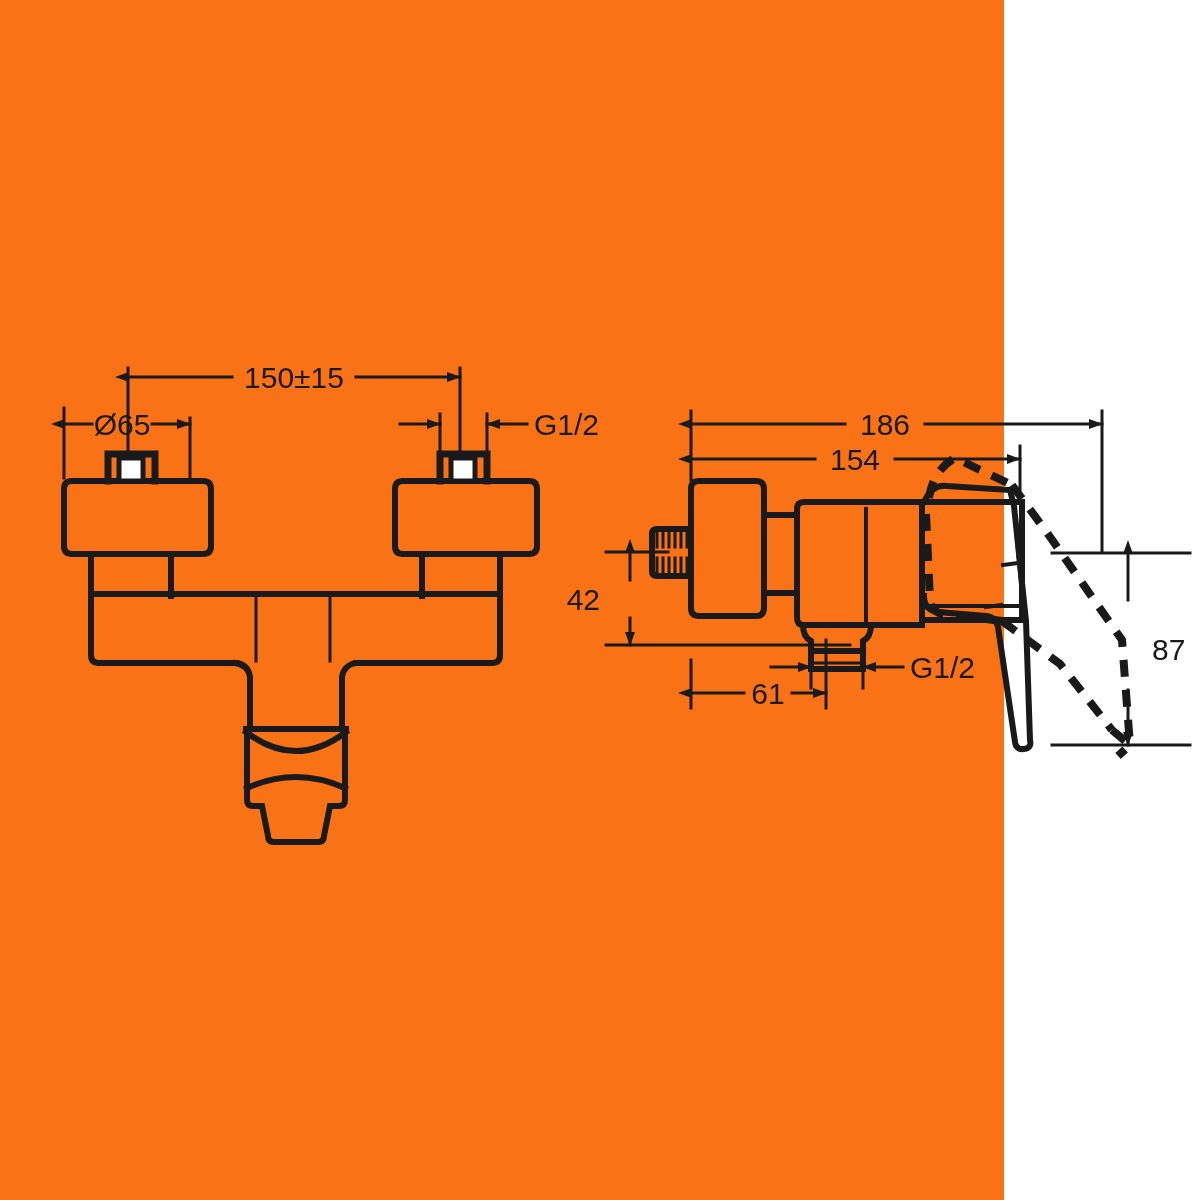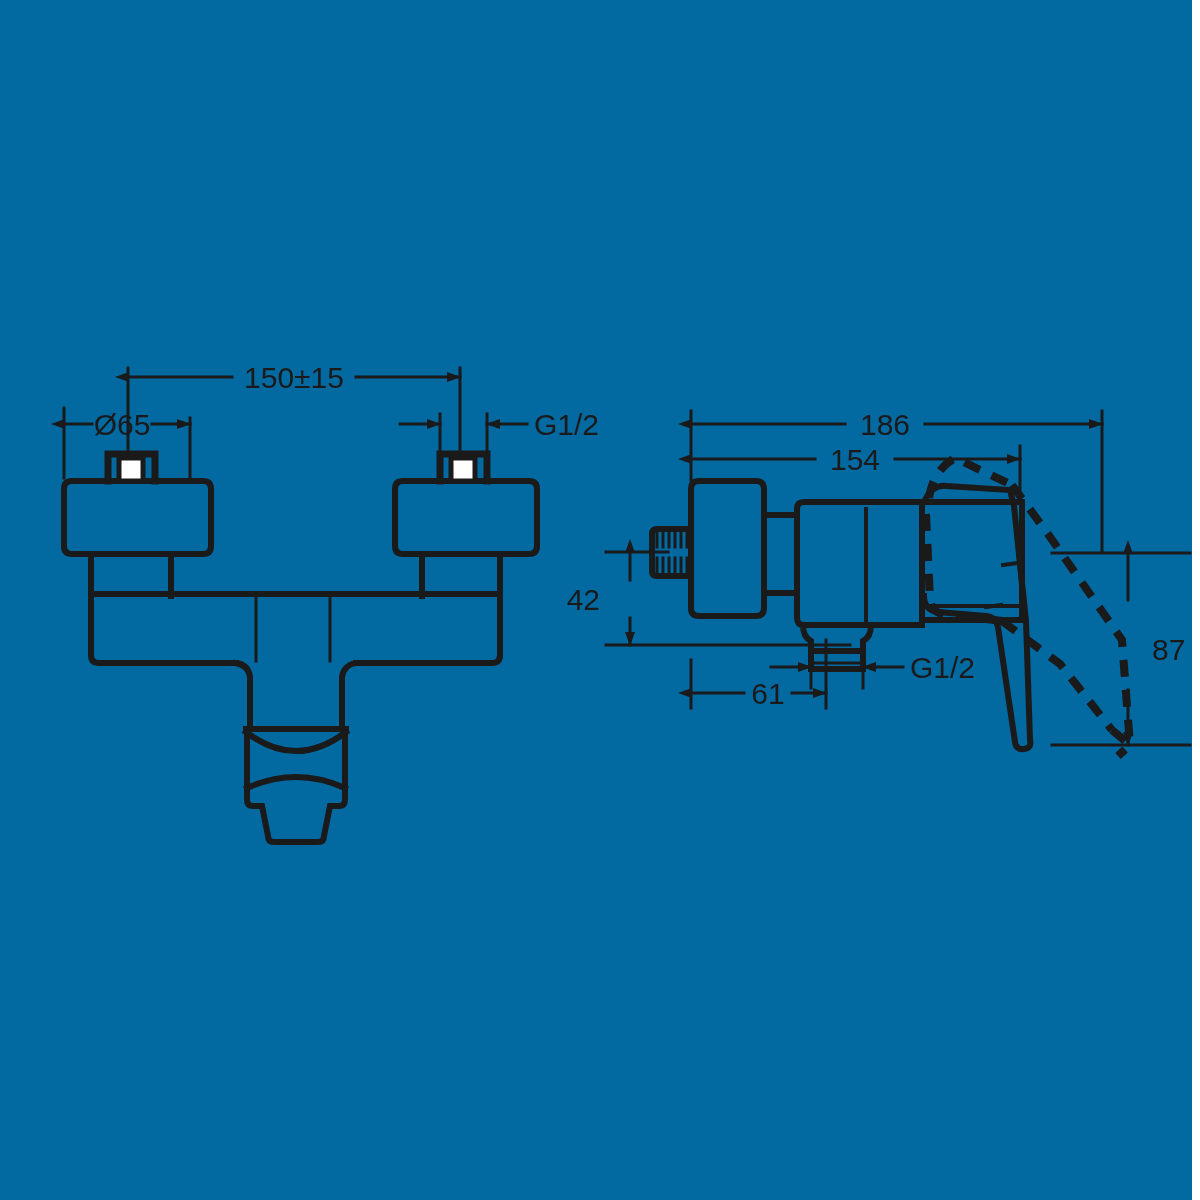--- a/index.html
+++ b/index.html
@@ -1,18 +1,18 @@
 <!DOCTYPE html>
 <html><head>
 <meta charset="utf-8">
 <style>
   html,body{margin:0;padding:0;background:#ffffff;}
   body{width:1200px;height:1200px;overflow:hidden;
        font-family:"Liberation Sans",sans-serif;}
-  #sheet{position:relative;width:1192px;height:1200px;background:#0369a1;}
+  #sheet{position:relative;width:1004px;height:1200px;background:#f97316;}
   svg{display:block;}
   .dimtext{font-family:"Liberation Sans",sans-serif;font-size:30px;fill:#1a1a1a;
            font-weight:400;}
 </style>
 </head>
 <body>
 
 <div id="sheet">
 <svg width="1200" height="1200" viewBox="0 0 1200 1200">
 

